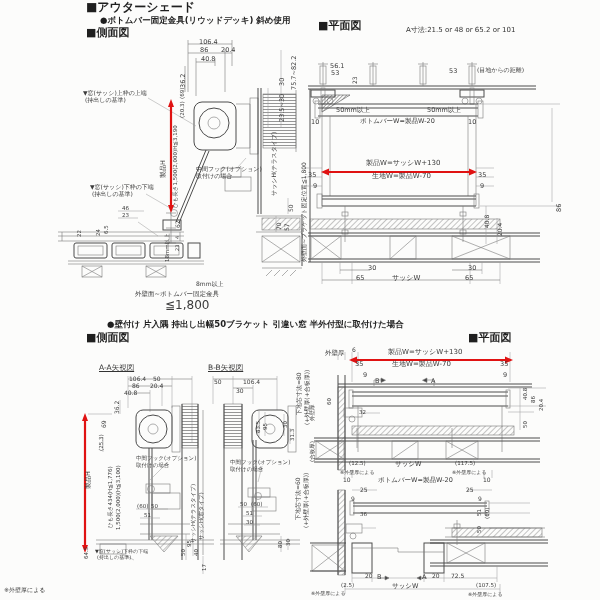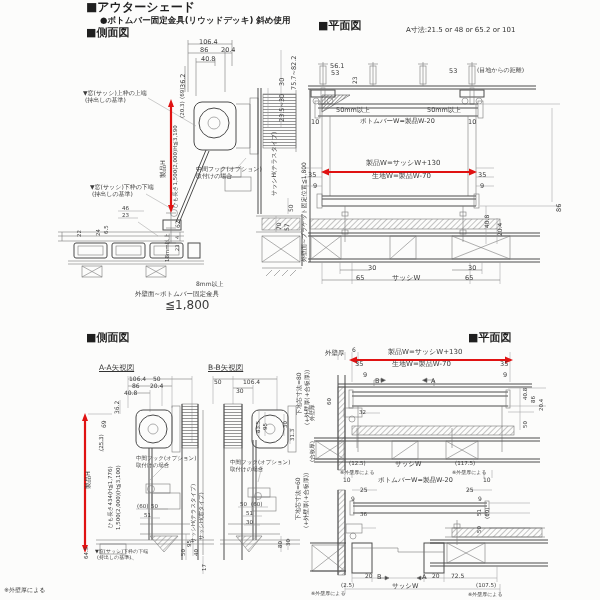--- a/index.html
+++ b/index.html
@@ -242,20 +242,21 @@
         <polygon class="rf" points="85,553 82,545 88,545"></polygon>
   </g>
 </svg>
 
 <div class="layer">
   <span class="hdr t1">■アウターシェード</span>
   <span class="hdr t2">●ボトムバー固定金具(リウッドデッキ) 斜め使用</span>
   <span class="hdr t3">■側面図</span>
   <span class="hdr t4">■平面図</span>
   <span class="hdr t5">A寸法:21.5 or 48 or 65.2 or 101</span>
+  <span class="hdr t6">●壁付け 片入隅 持出し出幅50ブラケット 引違い窓 半外付型に取付けた場合</span>
   <span class="hdr t7">■側面図</span>
   <span class="hdr t8">■平面図</span>
   <span class="hdr t9">A-A矢視図</span>
   <span class="hdr t10">B-B矢視図</span>
 <span class="lbl" style="left: 199px; top: 39px; font-size: 6.5px;">106.4</span>
       <span class="lbl" style="left: 200px; top: 47px; font-size: 6.5px;">86</span>
       <span class="lbl" style="left: 221px; top: 47px; font-size: 6.5px;">20.4</span>
       <span class="lbl" style="left: 201px; top: 56px; font-size: 6.5px;">40.8</span>
       <span class="lbl v" style="left: 180px; top: 88px; font-size: 6.5px;">36.2</span>
       <span class="lbl v" style="left: 291px; top: 90px; font-size: 6.5px;">75.7~82.2</span>

